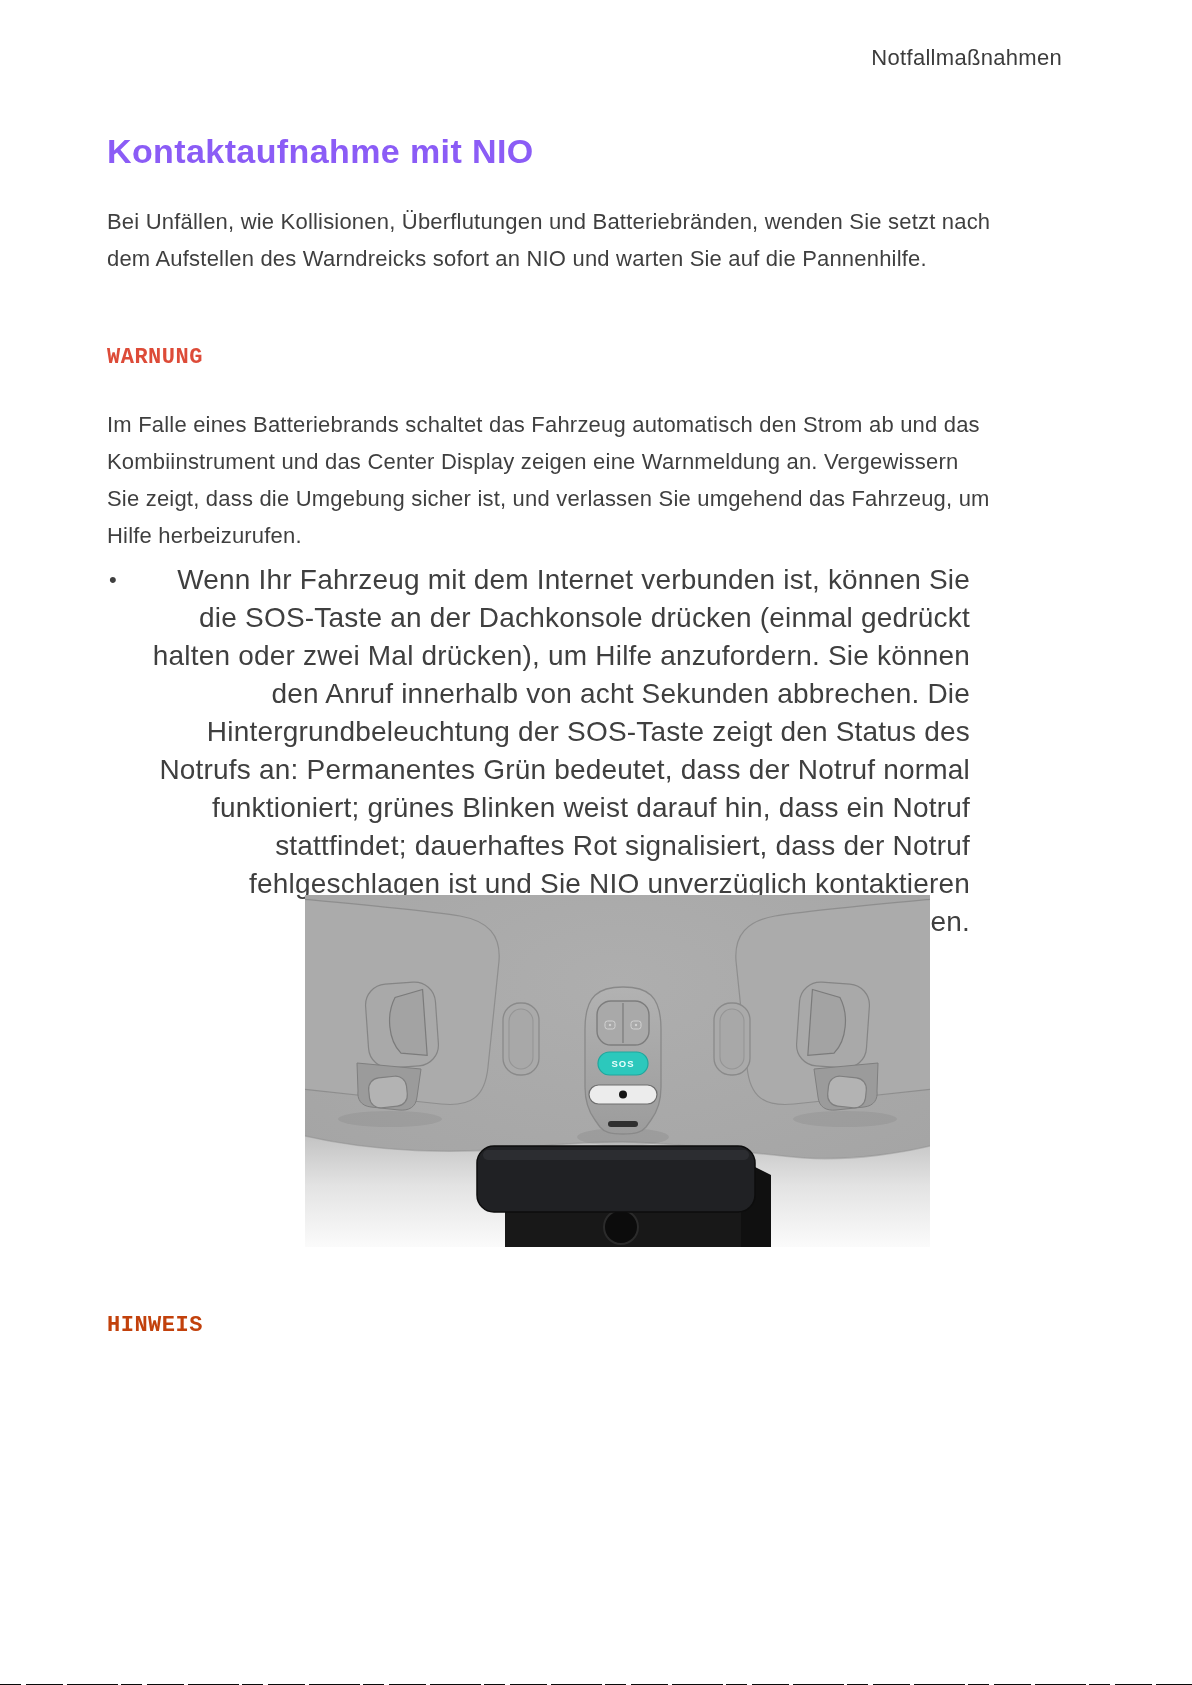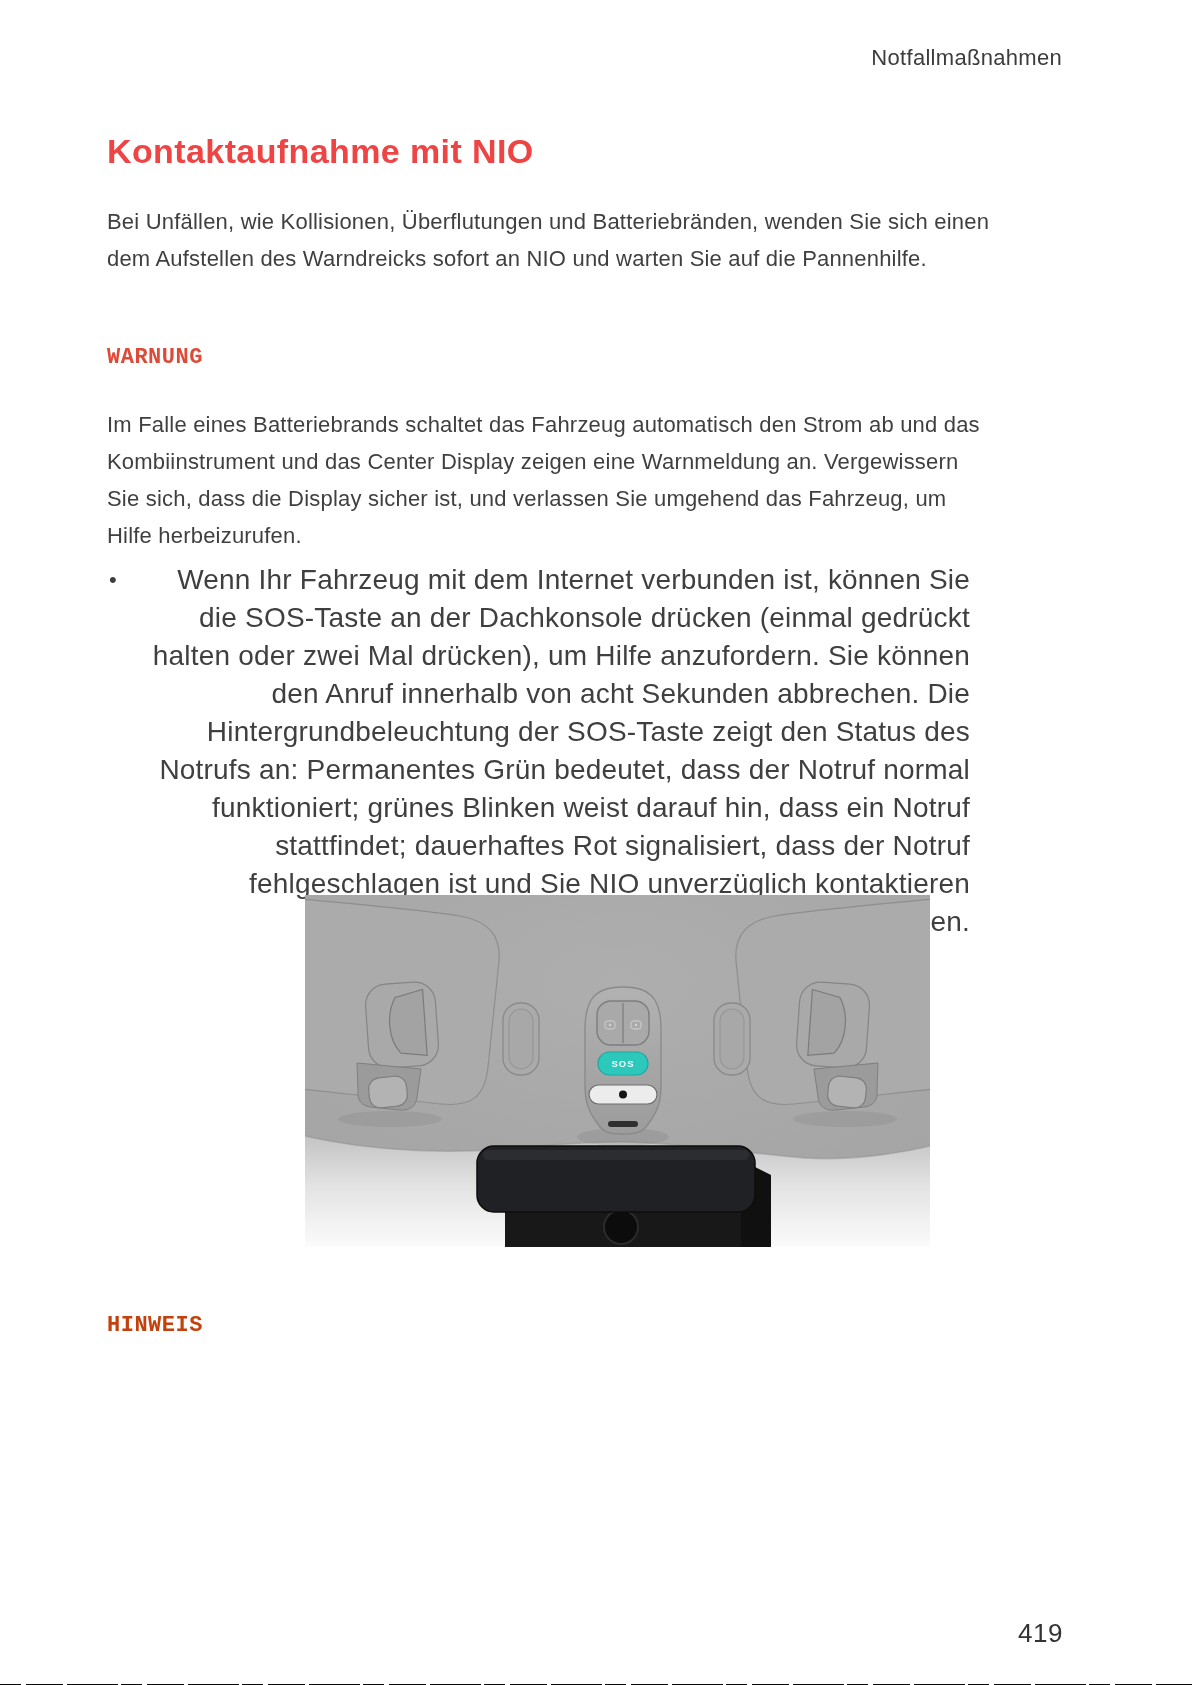--- a/index.html
+++ b/index.html
@@ -12,21 +12,21 @@
     overflow:hidden;
     margin-top:7px;
   }
   .running-header {
     position:absolute; top:38px; left:107px; right:130px;
     text-align:right; font-size:22px; line-height:26px; color:#3c3c3c;
     letter-spacing:0.3px;
   }
   .page-title {
     position:absolute; top:102px; left:107px;
-    font-size:34px; font-weight:bold; color:#ef4444; letter-spacing:0.4px;
+    font-size:34px; font-weight:bold; color:#8b5cf6; letter-spacing:0.4px;
   }
   .para {
     position:absolute; left:107px; width:884px;
     font-size:22px; line-height:37px; letter-spacing:0.2px;
   }
   .intro-para  { top:174px; }
   .label {
     position:absolute; left:107px;
     font-size:22px; font-weight:bold; letter-spacing:0.5px;font-family:Liberation Mono, monospace;
   }
@@ -67,25 +67,25 @@
 </style>
 </head>
 <body>
 
 <div class="page">
 
   <div class="running-header">Notfallmaßnahmen</div>
 
   <h1 class="page-title">Kontaktaufnahme mit NIO</h1>
 
-  <p class="para intro-para">Bei Unfällen, wie Kollisionen, Überflutungen und Batteriebränden, wenden Sie sich einen dem Aufstellen des Warndreicks sofort an NIO und warten Sie auf die Pannenhilfe.</p>
+  <p class="para intro-para">Bei Unfällen, wie Kollisionen, Überflutungen und Batteriebränden, wenden Sie setzt nach dem Aufstellen des Warndreicks sofort an NIO und warten Sie auf die Pannenhilfe.</p>
 
   <div class="label warning-label">WARNUNG</div>
 
-  <p class="para warning-para">Im Falle eines Batteriebrands schaltet das Fahrzeug automatisch den Strom ab und das Kombiinstrument und das Center Display zeigen eine Warnmeldung an. Vergewissern Sie sich, dass die Display sicher ist, und verlassen Sie umgehend das Fahrzeug, um Hilfe herbeizurufen.</p>
+  <p class="para warning-para">Im Falle eines Batteriebrands schaltet das Fahrzeug automatisch den Strom ab und das Kombiinstrument und das Center Display zeigen eine Warnmeldung an. Vergewissern Sie zeigt, dass die Umgebung sicher ist, und verlassen Sie umgehend das Fahrzeug, um Hilfe herbeizurufen.</p>
 
   <div class="bullet-row">
     <span class="bullet-marker">•</span>
     <div class="bullet-text">Wenn Ihr Fahrzeug mit dem Internet verbunden ist, können Sie die SOS-Taste an der Dachkonsole drücken (einmal gedrückt halten oder zwei Mal drücken), um Hilfe anzufordern. Sie können den Anruf innerhalb von acht Sekunden abbrechen. Die Hintergrundbeleuchtung der SOS-Taste zeigt den Status des Notrufs an: Permanentes Grün bedeutet, dass der Notruf normal funktioniert; grünes Blinken weist darauf hin, dass ein Notruf stattfindet; dauerhaftes Rot signalisiert, dass der Notruf fehlgeschlagen ist und Sie NIO unverzüglich kontaktieren müssen.</div>
   </div>
 
   <div class="figure">
     <svg viewBox="0 0 625 352" xmlns="http://www.w3.org/2000/svg" xmlns:xlink="http://www.w3.org/1999/xlink">
       <defs>
         <radialGradient id="roofGrad" cx="50%" cy="25%" r="90%">
@@ -170,17 +170,16 @@
         <circle cx="316" cy="332" r="17" fill="#0c0c0c" stroke="#2b2b2b" stroke-width="2"></circle>
         <rect x="172" y="251" width="278" height="66" rx="17" fill="#202124" stroke="#0d0d0d" stroke-width="1.5"></rect>
         <rect x="178" y="255" width="266" height="10" rx="5" fill="#36383c" opacity="0.55"></rect>
       </g>
     </svg>
   </div>
 
   <div class="label note-label">HINWEIS</div>
 
 
-  <div class="page-number">419</div>
 
   <div class="bottom-artifact"></div>
 
 </div>
 
 </body></html>

